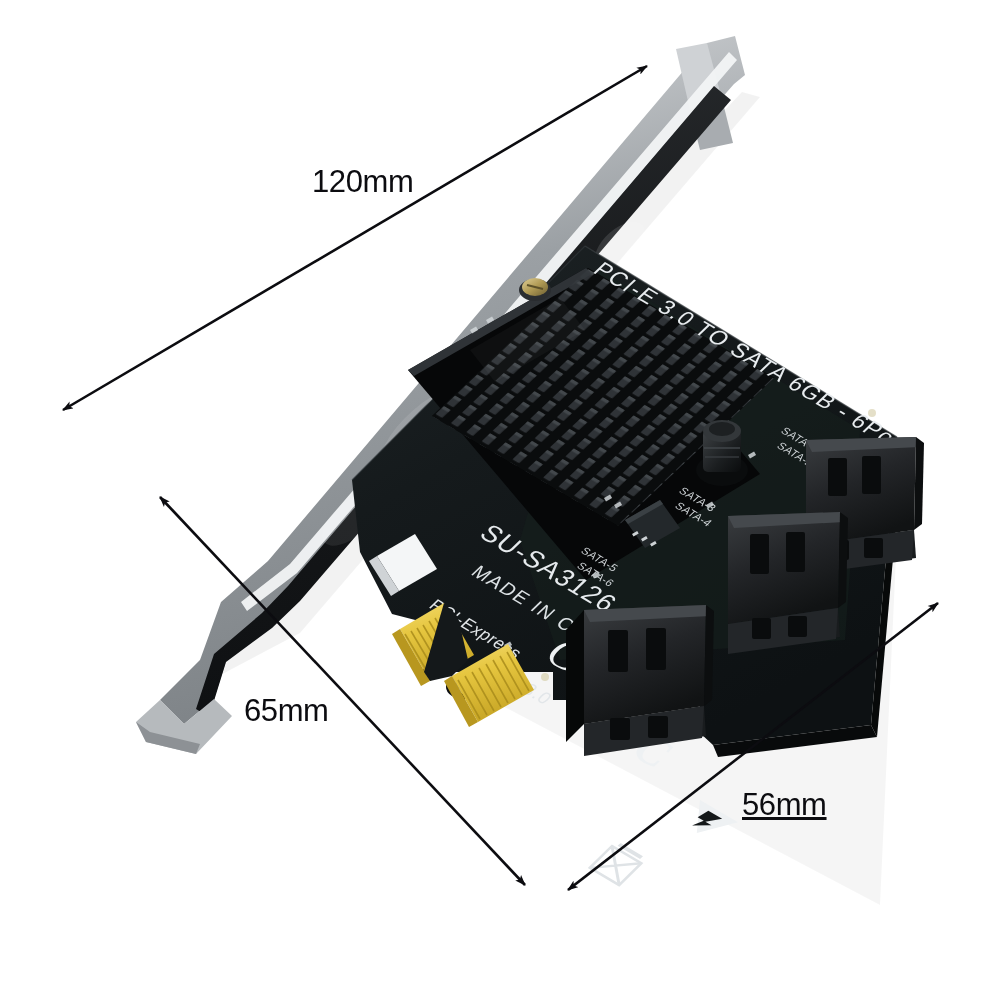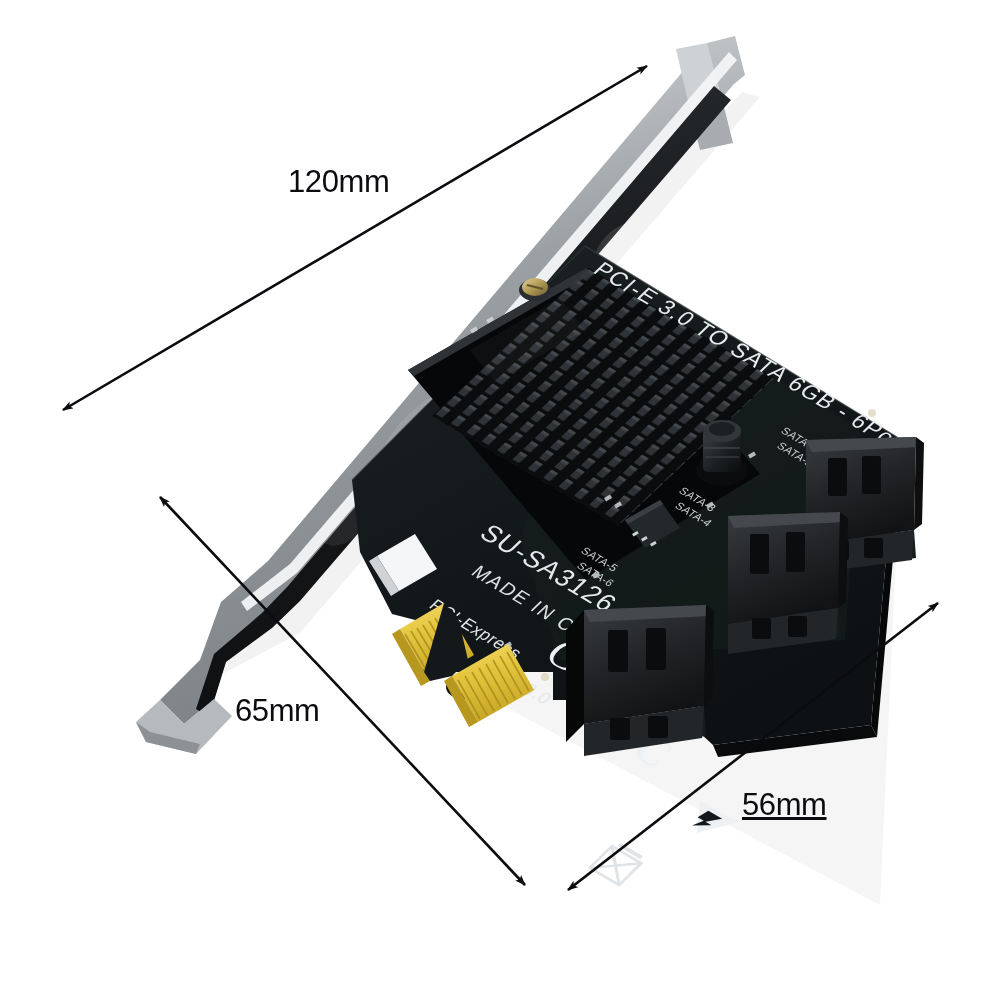--- a/index.html
+++ b/index.html
@@ -25,22 +25,22 @@
   .dim-label {
     position: absolute;
     color: #0c0c10;
     font-family: "Liberation Sans", sans-serif;
     font-size: 31px;
     font-weight: 400;
     letter-spacing: -0.4px;
     white-space: nowrap;
     user-select: none;
   }
-  #dim-120-label { left: 288px; top: 164px; }
-  #dim-65-label  { left: 235px; top: 693px; text-align: center; }
+  #dim-120-label { left: 312px; top: 164px; }
+  #dim-65-label  { left: 244px; top: 693px; text-align: center; }
   #dim-56-label  { left: 742px; top: 787px; text-decoration: underline; }
 </style>
 </head>
 <body>
 
 <div id="stage">
 
   <svg id="board-svg" viewBox="0 0 1001 1001">
     <defs>
       <linearGradient id="bracketFace" x1="0" y1="0" x2="0.25" y2="1">

